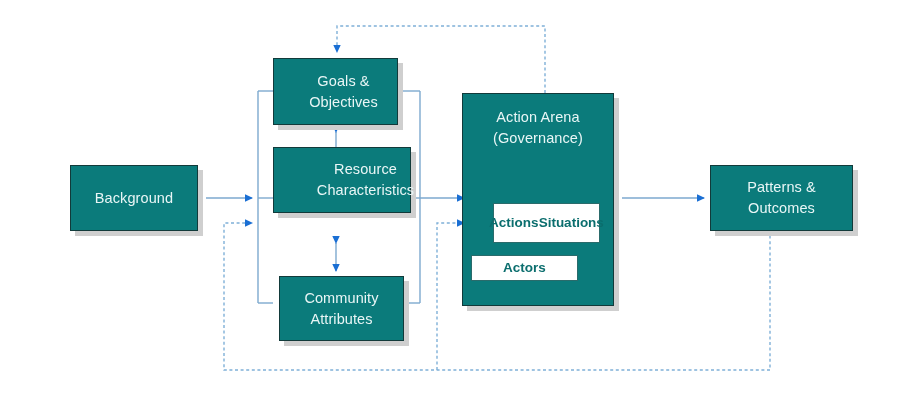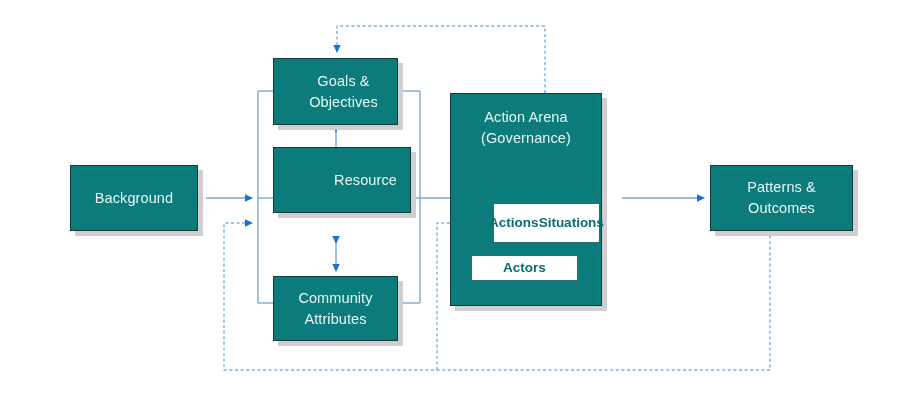--- a/index.html
+++ b/index.html
@@ -101,28 +101,29 @@
     <span class="ln">Background</span>
   </div>
 
   <div class="node" style="left:273px;top:58px;width:125px;height:67px;padding-left:16px;">
     <span class="ln">Goals &amp;</span>
     <span class="ln">Objectives</span>
   </div>
 
   <div class="node" style="left:273px;top:147px;width:138px;height:66px;padding-left:47px;">
     <span class="ln">Resource</span>
+    <span class="ln">Characteristics</span>
   </div>
 
-  <div class="node" style="left:273px;top:276px;width:125px;height:65px;">
+  <div class="node" style="left:279px;top:276px;width:125px;height:65px;">
     <span class="ln">Community</span>
     <span class="ln">Attributes</span>
   </div>
 
-  <div class="node arena" style="left:450px;top:93px;width:152px;height:213px;">
+  <div class="node arena" style="left:462px;top:93px;width:152px;height:213px;">
     <span class="ln title">Action Arena</span>
     <span class="ln title">(Governance)</span>
   </div>
 
   <div class="inner" style="left:493px;top:203px;width:107px;height:40px;">
     <span class="ln">Actions</span>
     <span class="ln">Situations</span>
   </div>
 
   <div class="inner" style="left:471px;top:255px;width:107px;height:26px;">

